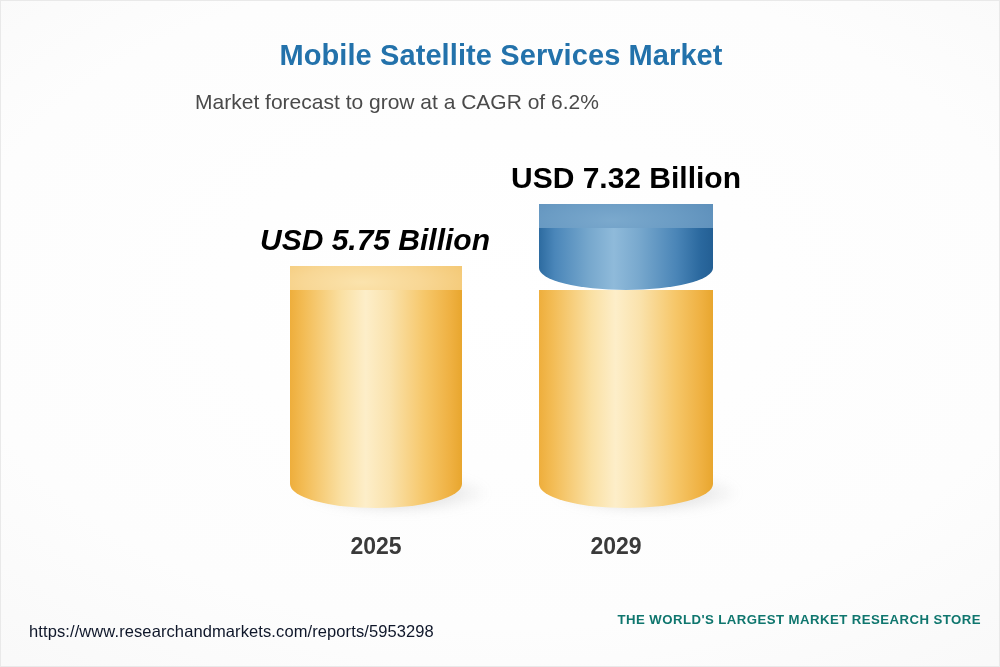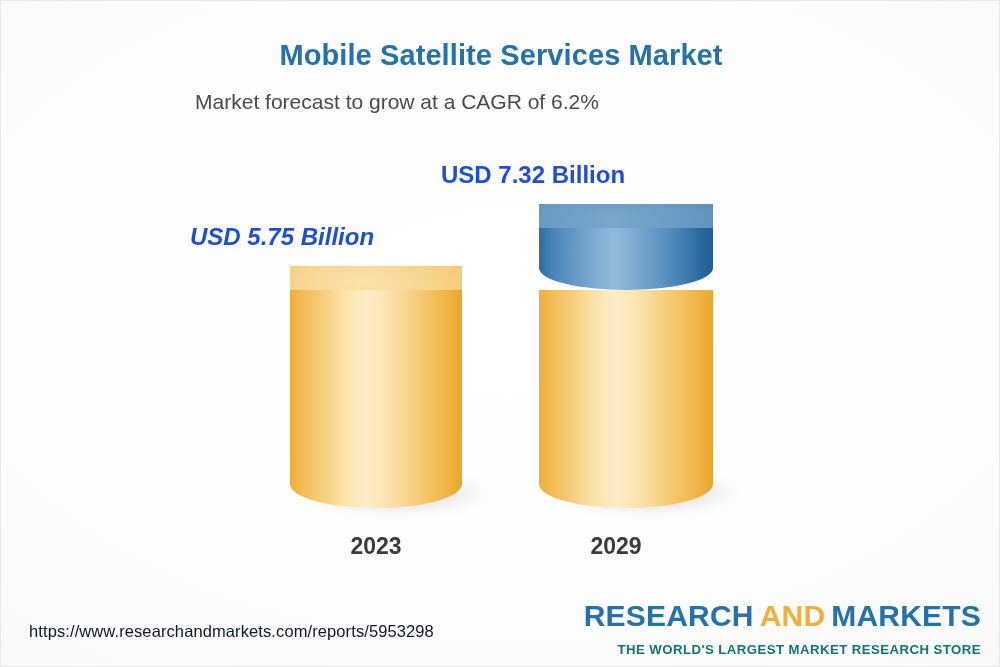--- a/index.html
+++ b/index.html
@@ -118,24 +118,24 @@
         #235f94 100%);
   }
   .cap-blue {
     background: radial-gradient(ellipse at 42% 34%, #7ba9cd 0%, #6b9cc4 45%, #5e90bb 78%, #5387b3 100%);
     box-shadow: inset 0 -1px 0 rgba(30,70,110,0.25);
   }
 
   
   .value-label {
     position: absolute;
-    text-align: left;
-    font-size: 24px;
-    font-weight: bold;
-    color: #1d4ed8;
+    text-align: center;
+    font-size: 30px;
+    font-weight: bold;
+    color: #000000;
     white-space: nowrap;
   }
   
   .year-label {
     position: absolute;
     text-align: center;
     font-size: 23px;
     font-weight: bold;
     color: #3a3a3a;
     white-space: nowrap;
@@ -191,21 +191,21 @@
 
       <div class="cyl-shadow" style="left:14px; top:206px; width:184px; height:42px;"></div>
 
       <div class="seg bottom" style="top:24px; height:218px;">
         <div class="body fill-gold"></div>
       </div>
 
       <div class="cap cap-gold" style="top:0px; height:48px;"></div>
     </div>
 
-    <div class="year-label" style="left:190px; top:532px; width:370px;">2023</div>
+    <div class="year-label" style="left:190px; top:532px; width:370px;">2025</div>
 
     <div class="value-label" style="left:440px; top:160px; width:370px;">USD 7.32 Billion</div>
 
     <div class="cyl" style="left:538px; top:203px; width:174px; height:304px;">
 
       <div class="cyl-shadow" style="left:14px; top:268px; width:186px; height:42px;"></div>
 
       <div class="seg bottom" style="top:86px; height:218px;">
         <div class="body fill-gold"></div>
       </div>
@@ -215,18 +215,17 @@
       </div>
 
       <div class="cap cap-blue" style="top:0px; height:48px;"></div>
     </div>
 
     <div class="year-label" style="left:430px; top:532px; width:370px;">2029</div>
 
     <div class="source-url">https://www.researchandmarkets.com/reports/5953298</div>
 
     <div class="brand">
-      <div class="brand-main"><span>RESEARCH</span><span class="and" style="margin:0 6px;">AND</span><span>MARKETS</span></div>
       <div class="brand-tag">THE WORLD'S LARGEST MARKET RESEARCH STORE</div>
     </div>
 
   </div>
 </div>
 
 </body></html>

